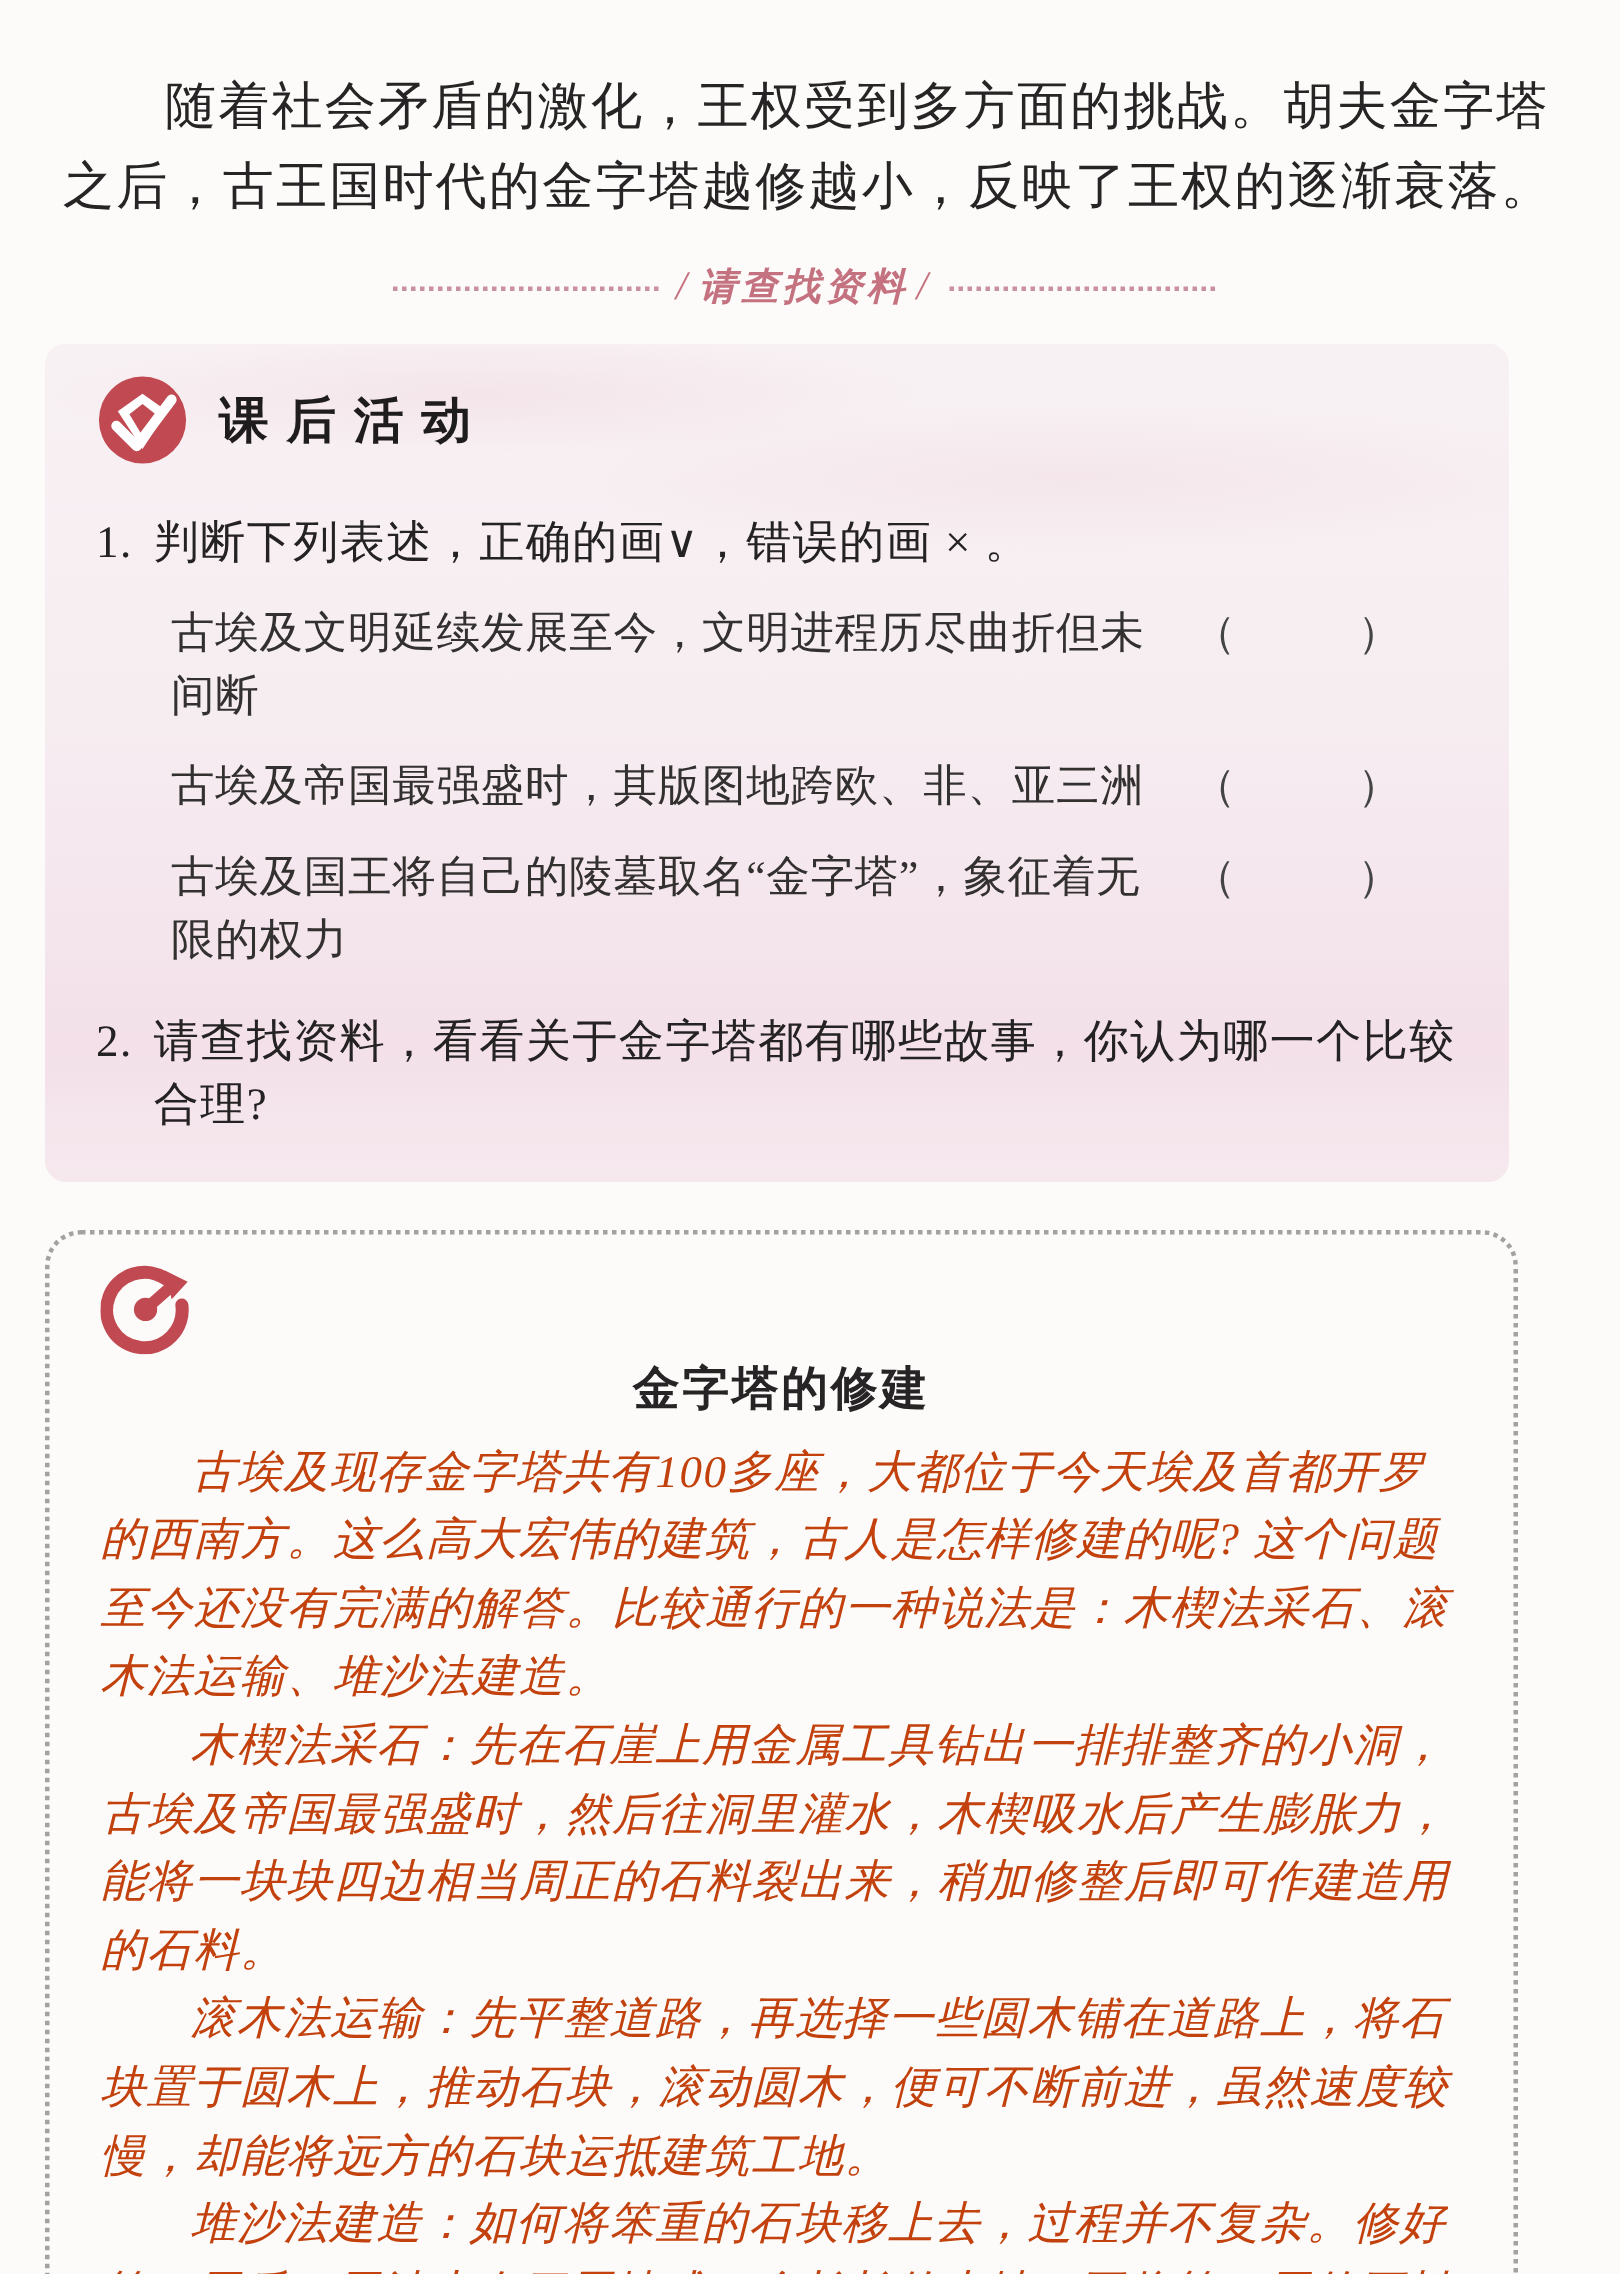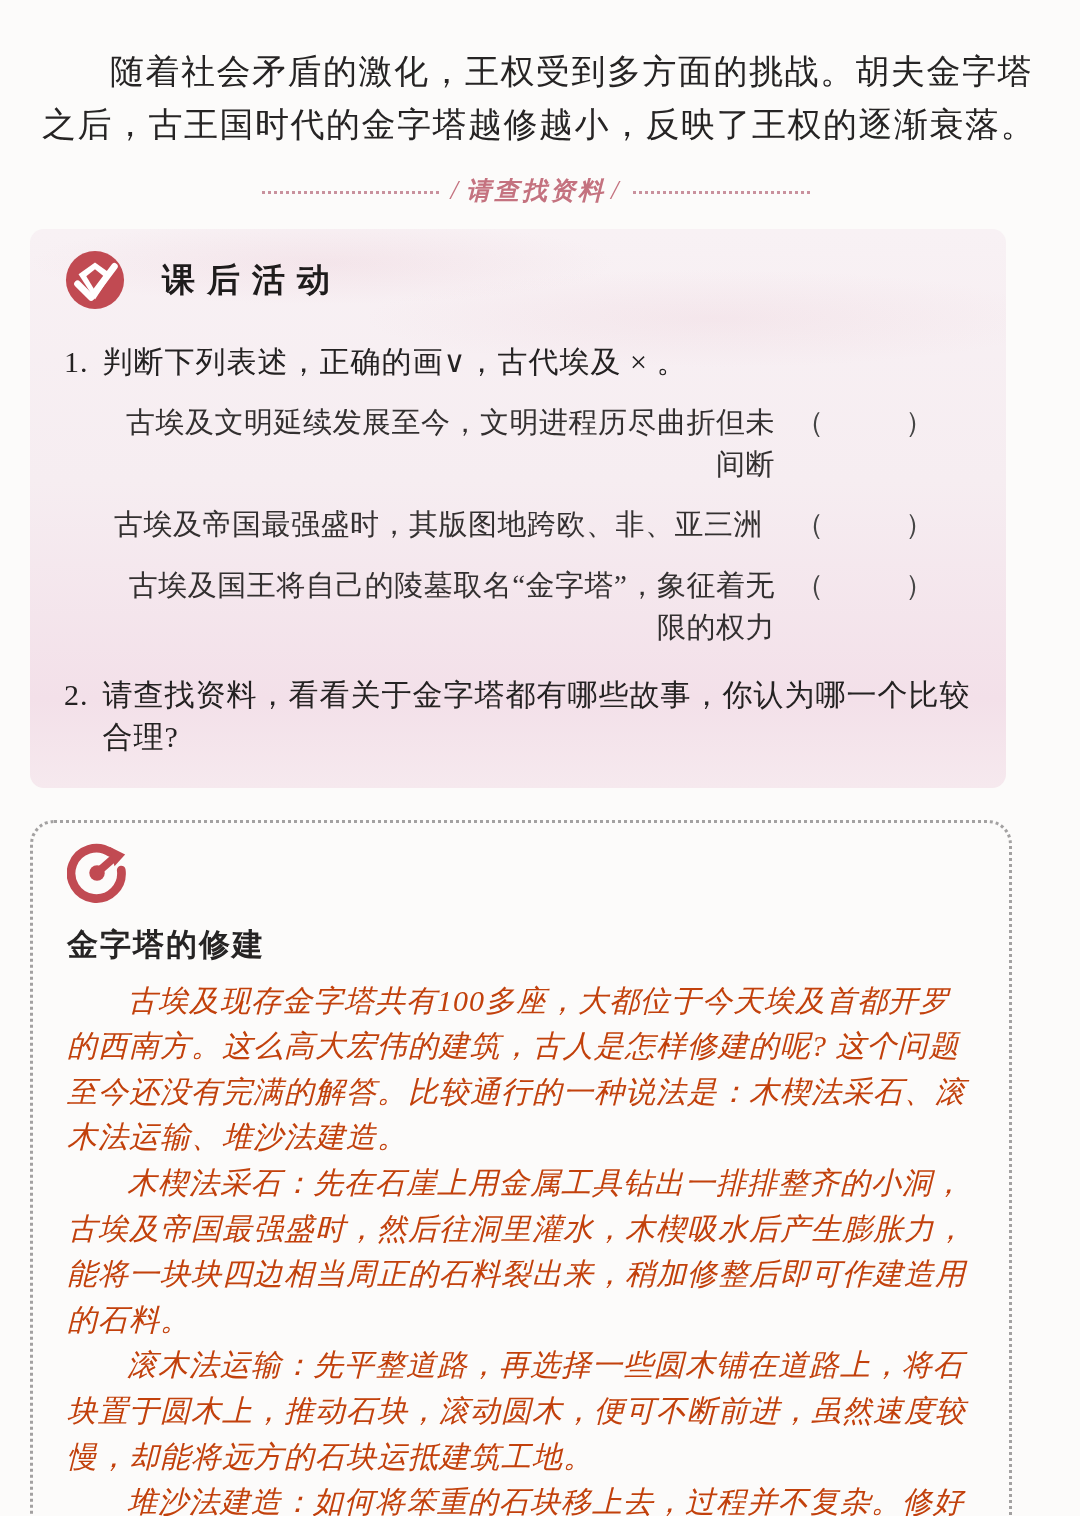--- a/index.html
+++ b/index.html
@@ -57,21 +57,21 @@
     padding: 20px 30px 30px 34px;
     background:
       radial-gradient(ellipse 420px 60px at 30% 6%, rgba(223,168,185,0.16), rgba(223,168,185,0) 70%),
       radial-gradient(ellipse 500px 70px at 70% 16%, rgba(223,168,185,0.13), rgba(223,168,185,0) 70%),
       linear-gradient(180deg, #f8f1f4 0%, #f6edf1 45%, #f3e0e9 84%, #f6e9ee 100%);
     overflow: hidden;
   }
   .panel-header {
     display: flex;
     align-items: center;
-    gap: 36px;
+    gap: 20px;
   }
   .panel-icon { width: 62px; height: 62px; flex: 0 0 auto; }
   .panel-title {
     font-family: "Liberation Sans", "DejaVu Sans", sans-serif;
     font-weight: bold;
     font-size: 33px;
     letter-spacing: 12px;
     color: #1e1c1c;
     white-space: nowrap;
   }
@@ -79,21 +79,21 @@
     display: flex;
     font-size: 30px;
     color: #242222;
     letter-spacing: 1px;
     line-height: 1.4;
   }
   .activity-q .q-num { flex: 0 0 auto; padding-right: 14px; }
   .q1 { margin-top: 30px; }
   .q2 { margin-top: 26px; }
 
-  .statements { margin: 10px 4px 0 50px; text-align: right; }
+  .statements { margin: 10px 4px 0 50px; }
   .statement-row {
     display: flex;
     justify-content: space-between;
     align-items: baseline;
     margin-top: 18px;
     font-size: 29px;
     color: #333030;
     letter-spacing: 0.5px;
     line-height: 1.45;
   }
@@ -108,25 +108,25 @@
 
   
   .knowledge-panel {
     margin: 32px 68px 0 30px;
     border: 3px dotted #a3a1a1;
     border-radius: 24px;
     padding: 18px 34px 34px 34px;
     background: #fcfbfa;
   }
   .knowledge-subtitle {
-    text-align: left;
+    text-align: center;
     font-size: 31px;
     letter-spacing: 2px;
     color: #262424;
-    margin-top: 21px;
+    margin-top: 2px;
   }
   .knowledge-body { margin-top: 12px; }
   .knowledge-body p {
     font-size: 30px;
     line-height: 1.52;
     letter-spacing: 1px;
     text-indent: 2em;
     color: #c2410c;
     font-style: italic;
   }
@@ -154,21 +154,21 @@
         <path d="M15 26 L32 14 L49 26 L32 52 Z" fill="#ffffff"></path>
         <path d="M23 28 L32 21 L41 28 L32 43 Z" fill="#c14a52"></path>
         <path d="M14 36 L28 50 L52 18" fill="none" stroke="#ffffff" stroke-width="7" stroke-linecap="round" stroke-linejoin="round"></path>
       </svg>
     </span>
     <h2 class="panel-title">课后活动</h2>
   </div>
 
   <div class="activity-q q1">
     <span class="q-num">1.</span>
-    <span>判断下列表述，正确的画∨，古代埃及 × 。</span>
+    <span>判断下列表述，正确的画∨，错误的画 × 。</span>
   </div>
 
   <div class="statements">
     <div class="statement-row">
       <span class="stmt-text">古埃及文明延续发展至今，文明进程历尽曲折但未间断</span>
       <span class="stmt-bracket">（　）</span>
     </div>
     <div class="statement-row">
       <span class="stmt-text">古埃及帝国最强盛时，其版图地跨欧、非、亚三洲</span>
       <span class="stmt-bracket">（　）</span>

